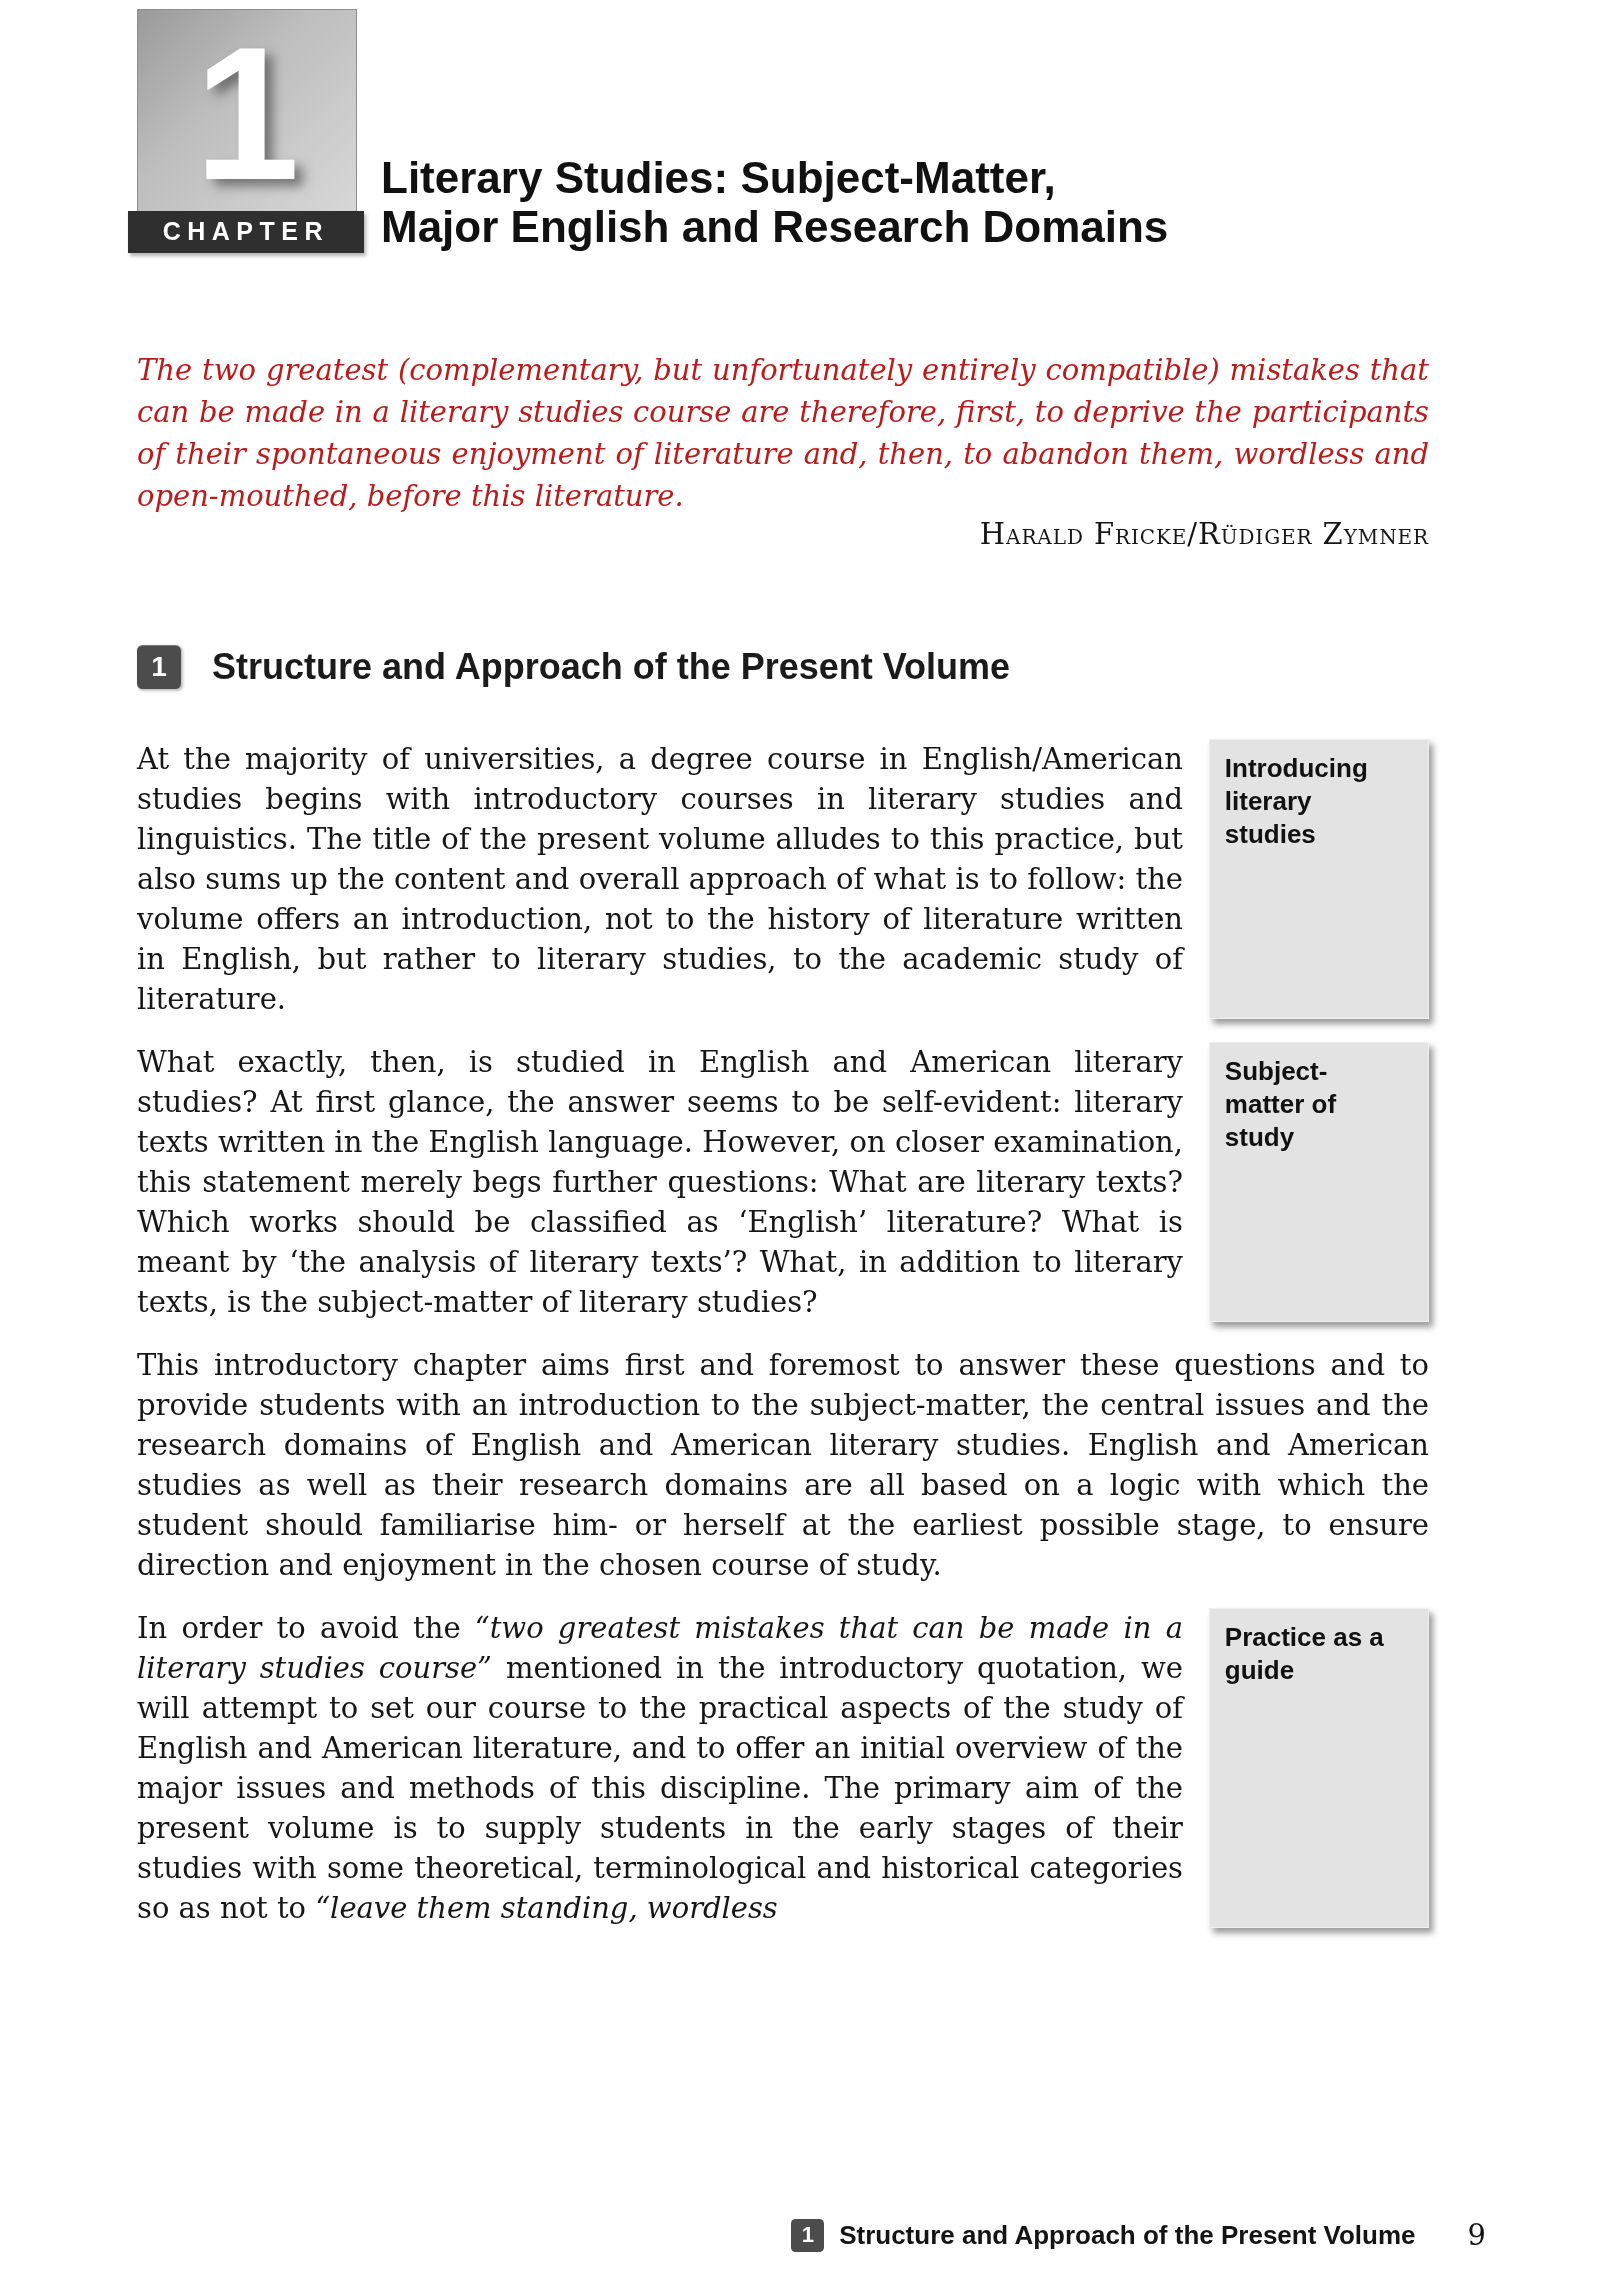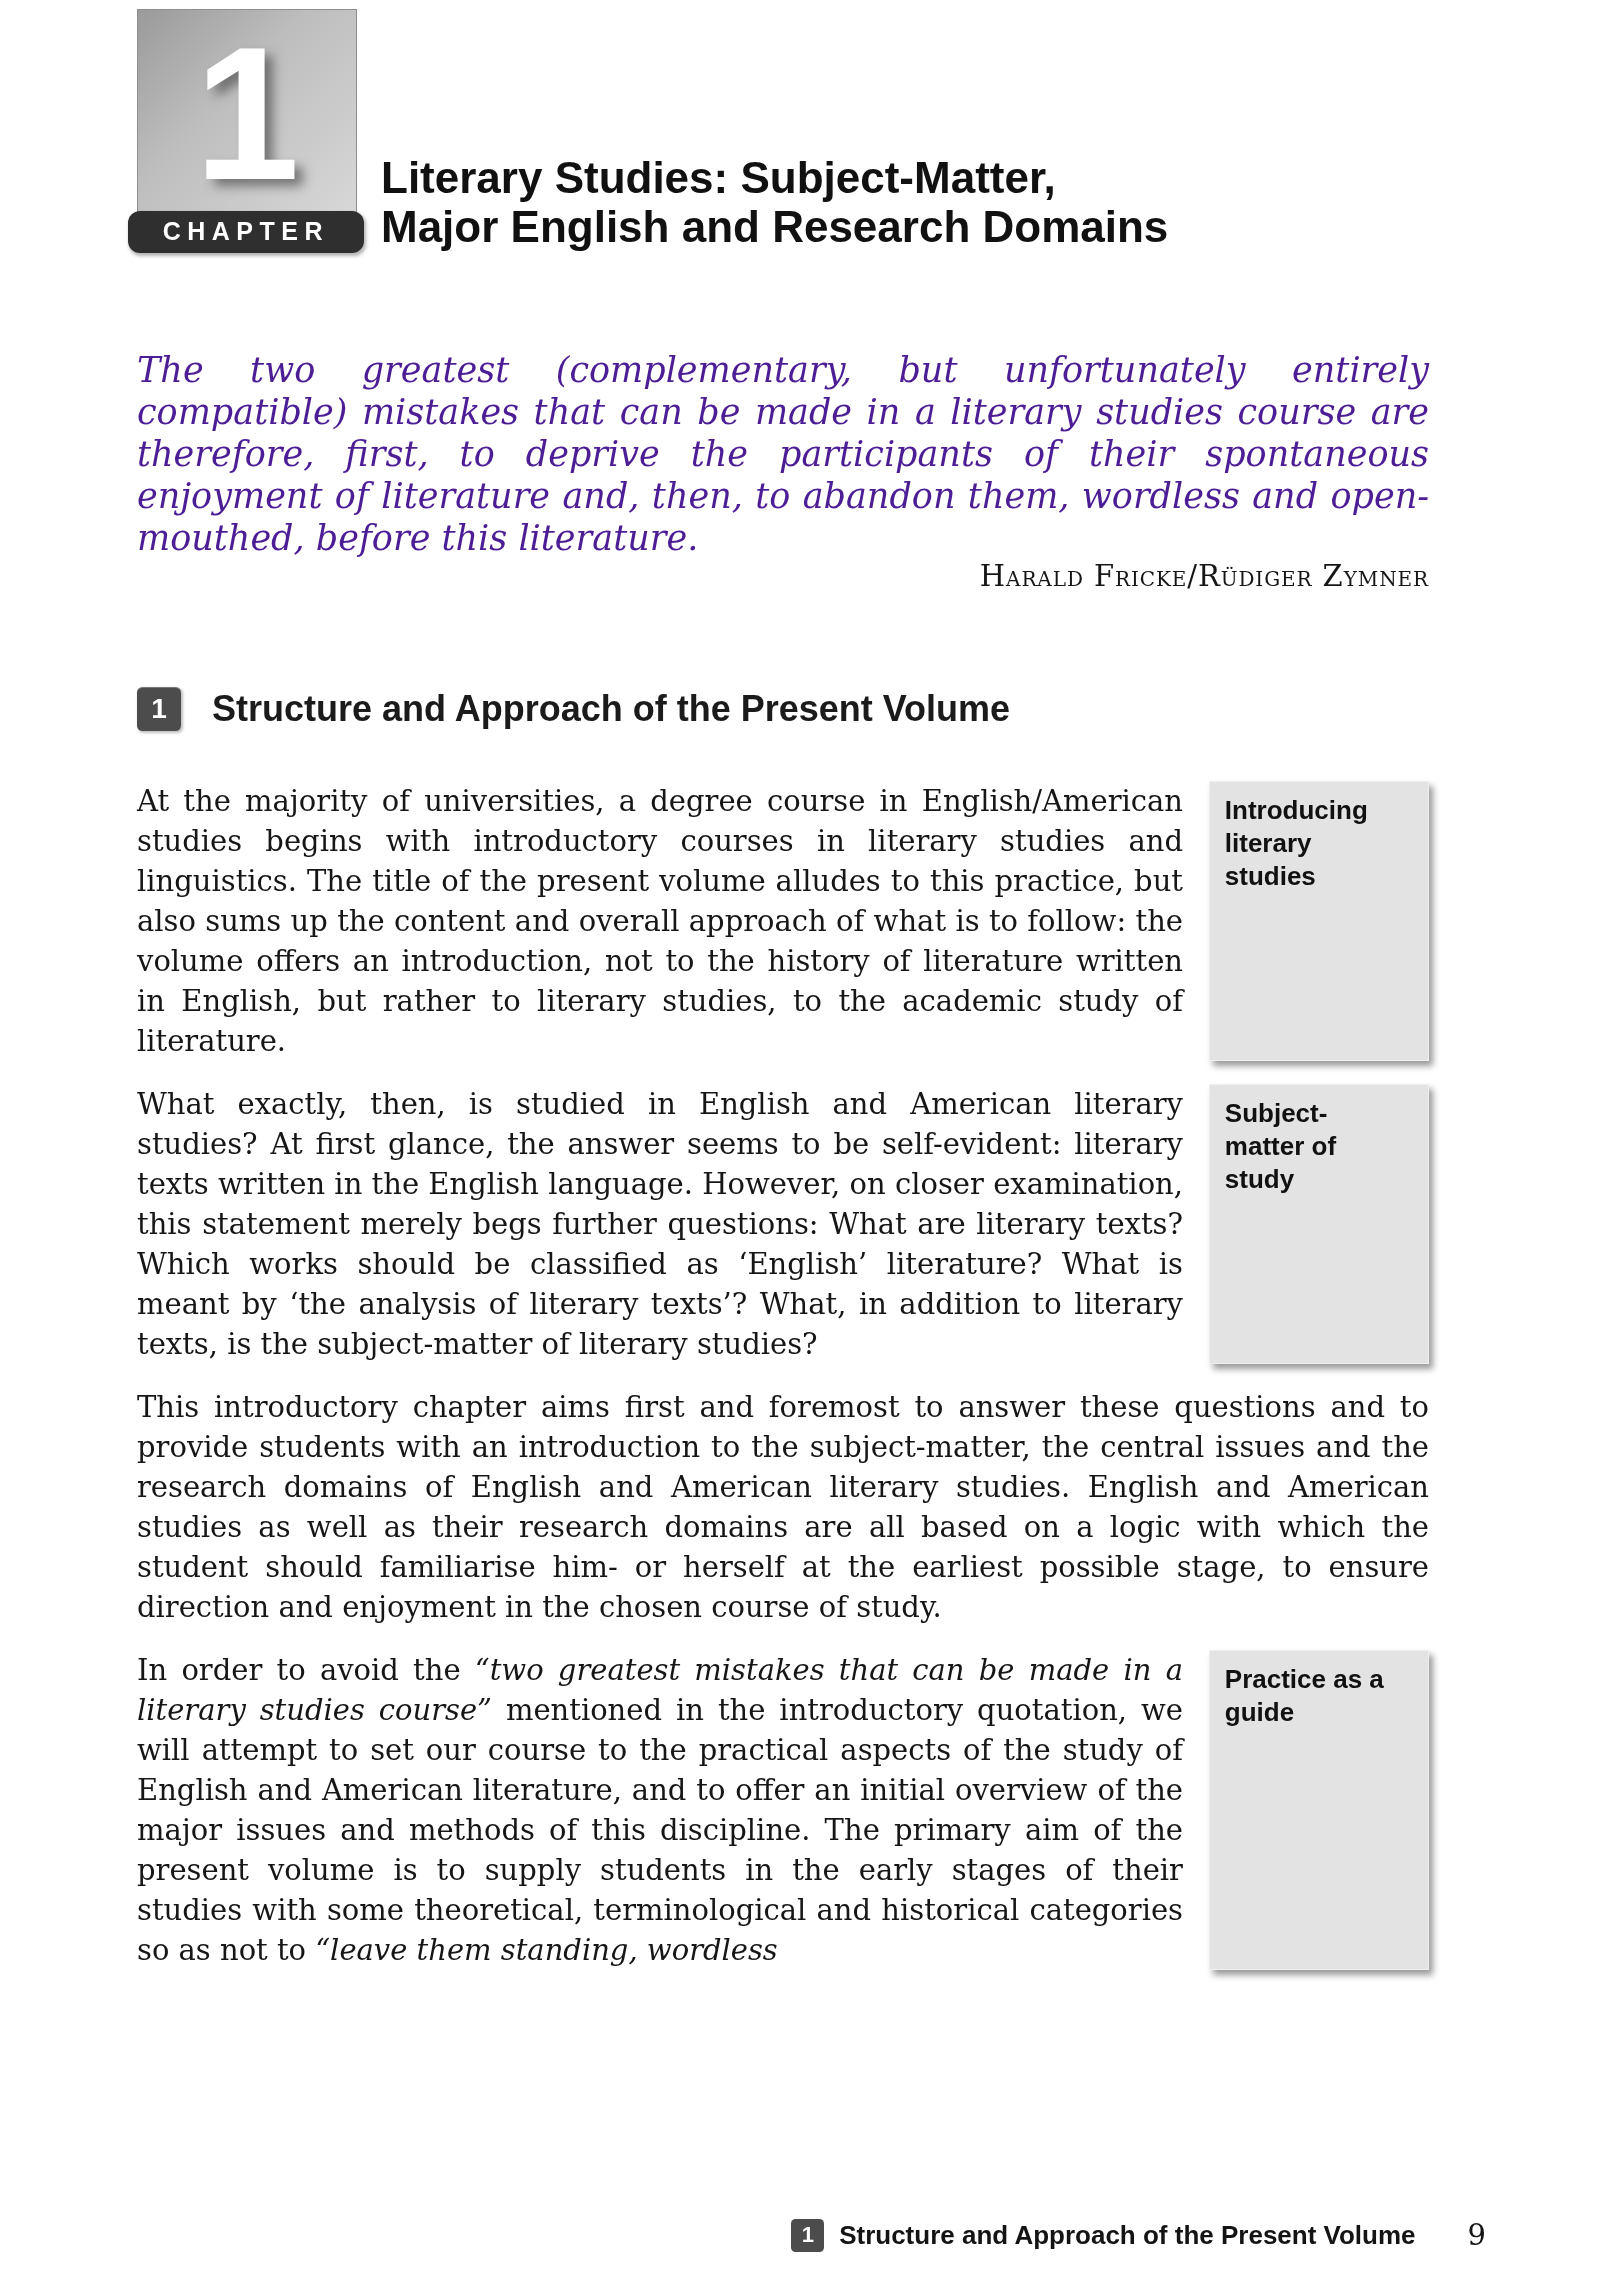--- a/index.html
+++ b/index.html
@@ -26,37 +26,37 @@
     overflow:hidden;
   }
   .chapter-num {
     font-family:"Liberation Sans", sans-serif; font-weight:bold;
     font-size:189px; line-height:189px; color:#ffffff;
     text-shadow:8.3px 6.5px 11px rgba(70,70,70,0.65);
   }
   .chapter-label {
     margin-top:-7.4px; margin-left:-9.2px;
     width:236px; height:42px;
-    background:#2f2f2f; border-radius:12px;
+    background:#2f2f2f; border-radius:0;
     color:#ffffff; font-family:"Liberation Sans", sans-serif;
     font-weight:bold; font-size:25px; letter-spacing:6.5px;
     display:flex; align-items:center; justify-content:center;
     box-shadow:1.8px 2.8px 3.7px rgba(0,0,0,0.30);
   }
   .chapter-titles {
     margin-left:24px; padding-bottom:1.8px;
     font-family:"Liberation Sans", sans-serif; font-weight:bold;
     font-size:44px; line-height:49px; color:#111111;
   }
 
   
   .epigraph { margin-top:96px; }
   .epigraph-text {
-    font-style:italic; font-size:35px; line-height:42px;
-    text-align:justify; color:#4c1d95;
+    font-style:italic; font-size:29px; line-height:42px;
+    text-align:justify; color:#b91c1c;
   }
   .epigraph-attrib {
     text-align:right;
     font-variant:small-caps; font-size:29px; letter-spacing:0.9px; color:#161616;
   }
 
   
   .section-heading { margin-top:94px; display:flex; align-items:center; }
   .section-num-box {
     width:44px; height:44px; border-radius:5.5px;

